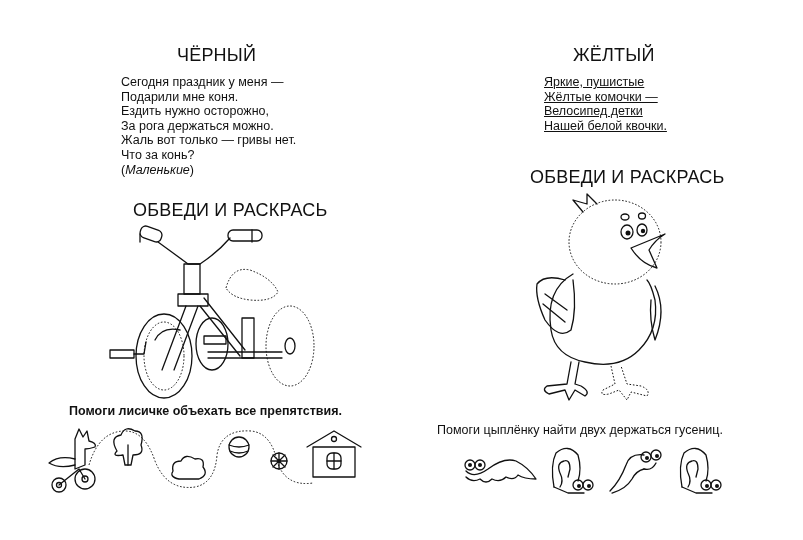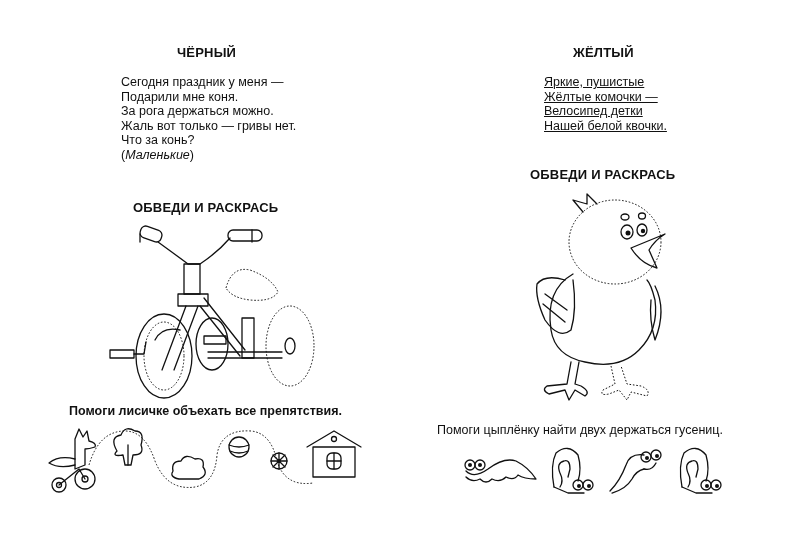--- a/index.html
+++ b/index.html
@@ -1,36 +1,37 @@
 <!DOCTYPE html>
 <html><head>
 <meta charset="utf-8">
 <style>
   html, body { margin:0; padding:0; }
   body { width:803px; height:540px; background:#fff; position:relative; overflow:hidden;
          font-family:"Liberation Sans", sans-serif; color:#111; }
   .abs { position:absolute; }
-  .title { font-weight:bold; font-size:13px; letter-spacing:0.2px; }
+  .title { font-weight:normal; font-size:18px; letter-spacing:0.2px; }
   .poem { font-size:12.5px; line-height:14.6px; }
   .poem div { white-space:nowrap; }
   .answer i { font-style:italic; }
   .task { font-size:12.5px; white-space:nowrap; }
   svg { position:absolute; overflow:visible; }
   .ln { fill:none; stroke:#111; stroke-width:1.3; stroke-linecap:round; stroke-linejoin:round; }
   .dt { fill:none; stroke:#111; stroke-width:1; stroke-dasharray:1.6 1.8; }
 </style>
 </head>
 <body>
 
 <div>
   <div class="abs title" style="left:177px;top:45px;">ЧЁРНЫЙ</div>
 
   <div class="abs poem" style="left:121px;top:75px;">
     <div>Сегодня праздник у меня —</div>
     <div>Подарили мне коня.</div>
+    <div>Ездить нужно осторожно,</div>
     <div>За рога держаться можно.</div>
     <div>Жаль вот только — гривы нет.</div>
     <div>Что за конь?</div>
     <div class="answer"><span>(</span><i>Маленькие</i><span>)</span></div>
   </div>
 
   <div class="abs title" style="left:133px;top:200px;">ОБВЕДИ И РАСКРАСЬ</div>
 
   <svg style="left:100px;top:222px;" width="210" height="170">
 

